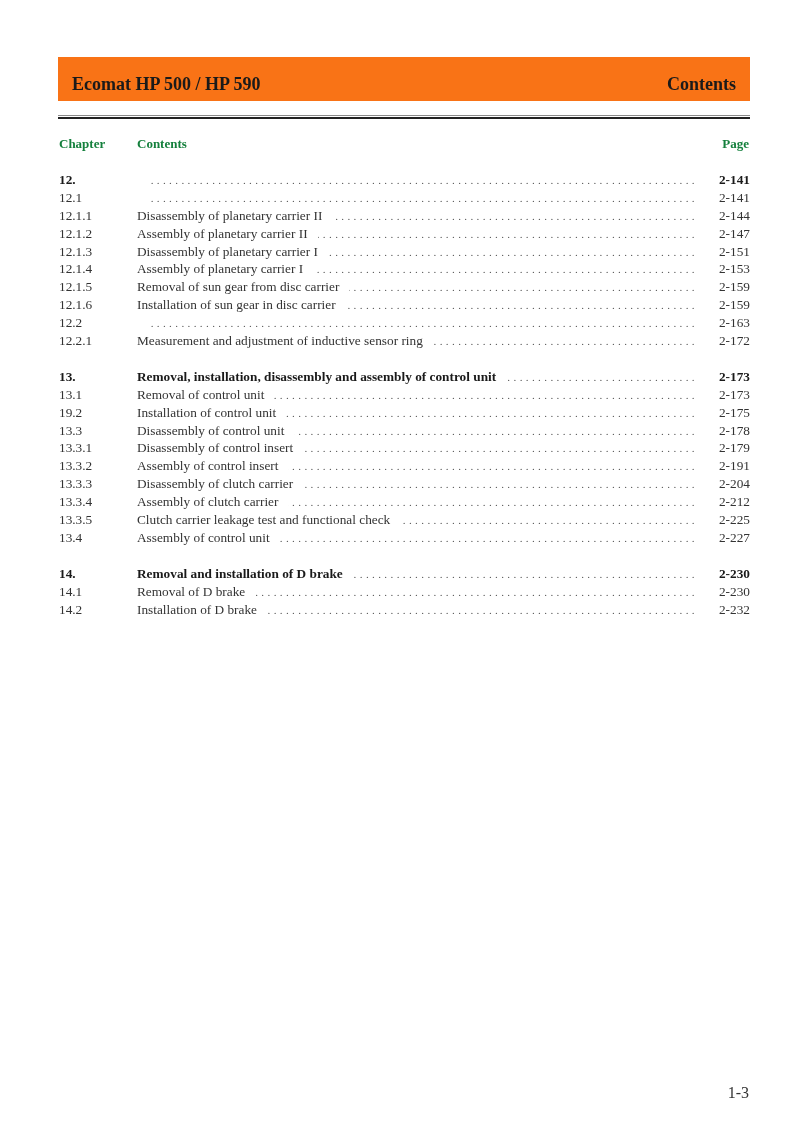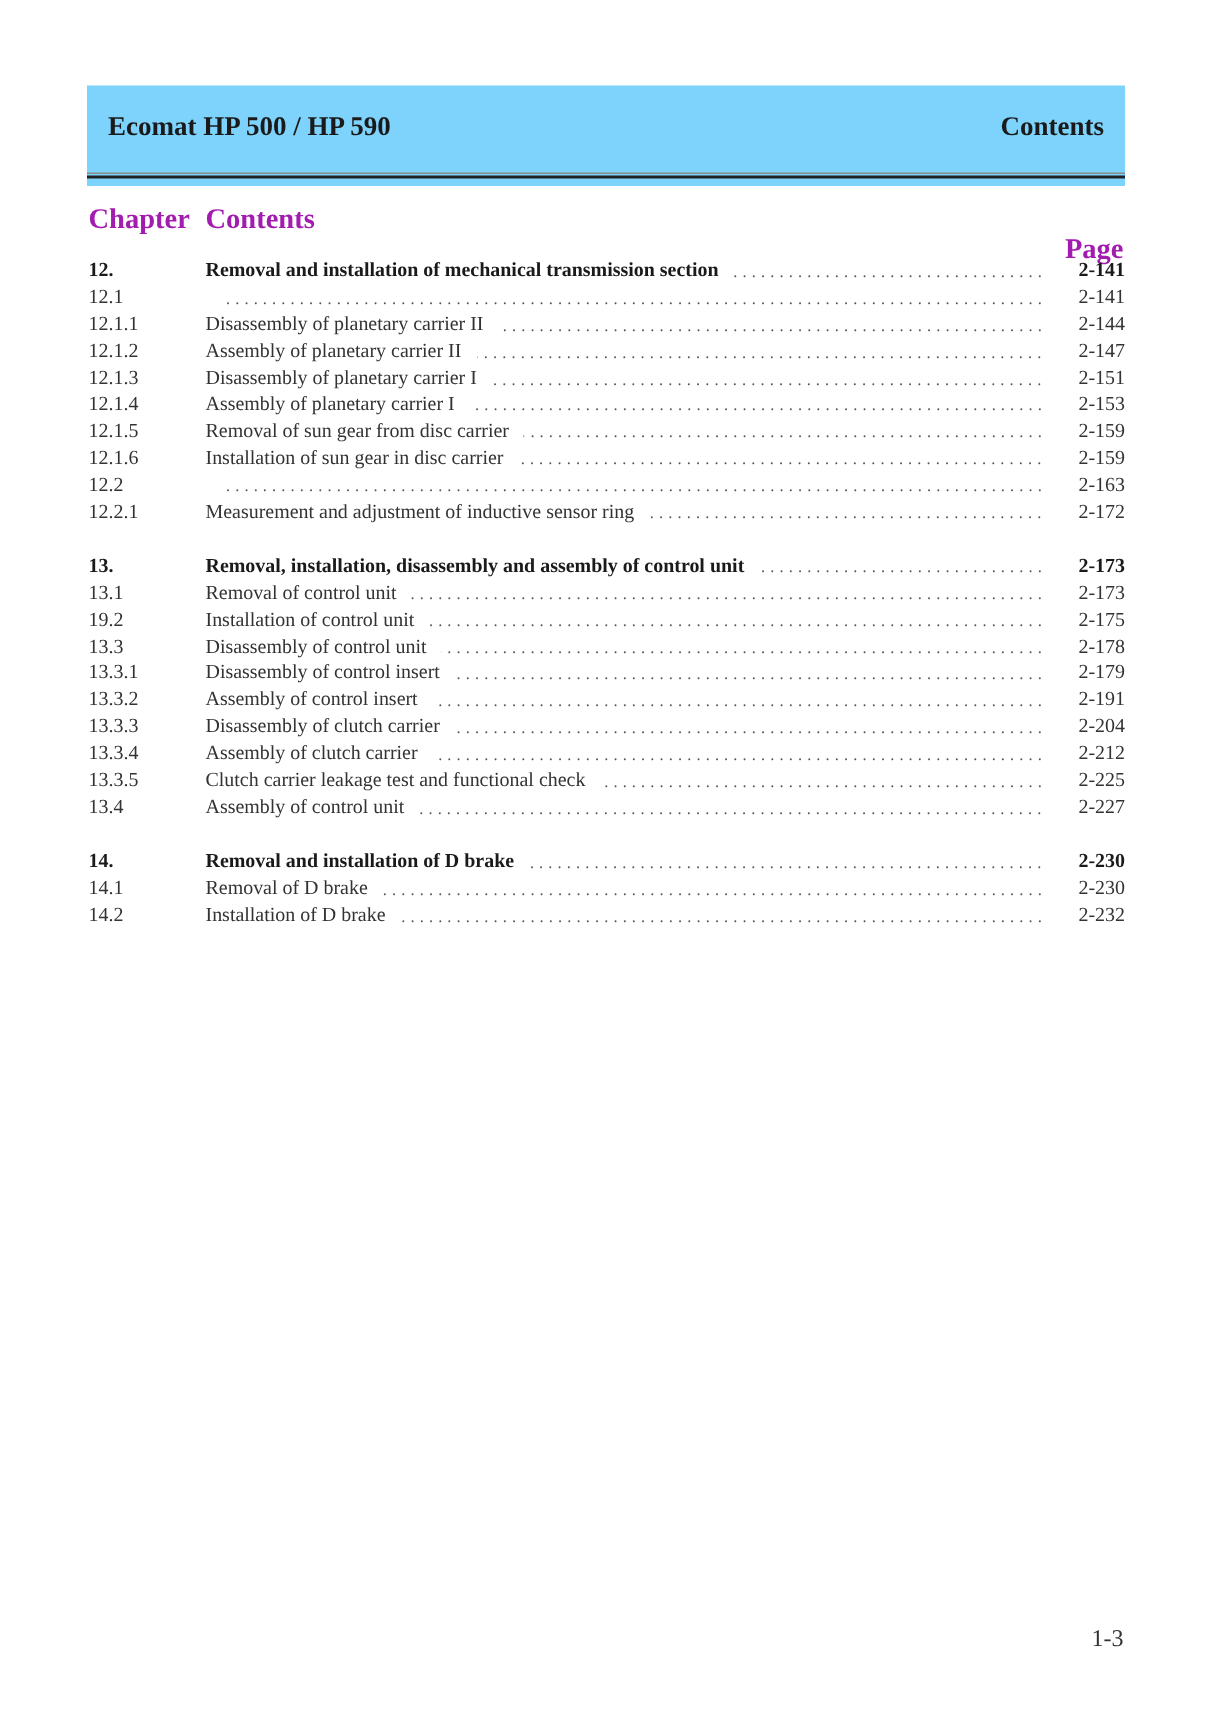--- a/index.html
+++ b/index.html
@@ -1,29 +1,29 @@
 <!DOCTYPE html>
 <html><head>
 <meta charset="utf-8">
 <style>
   html, body { margin: 0; padding: 0; background: #ffffff; }
   body { width: 806px; height: 1140px; position: relative; font-family: "Liberation Serif", "DejaVu Serif", serif; color: #222; }
   .header {
-    position: absolute; left: 58px; top: 57px; width: 692px; height: 67px;
-    background: #7dd3fc; box-sizing: border-box;
+    position: absolute; left: 58px; top: 57px; width: 692px; height: 44px;
+    background: #f97316; box-sizing: border-box;
   }
   .header .title-left { position: absolute; left: 14px; top: 17px; font-size: 18px; font-weight: bold; color: #1a1a1a; }
   .header .title-right { position: absolute; right: 14px; top: 17px; font-size: 18px; font-weight: bold; color: #1a1a1a; }
   .rule-thin { position: absolute; left: 58px; top: 115px; width: 692px; height: 1px; background: #8a8a8a; }
   .rule-thick { position: absolute; left: 58px; top: 117px; width: 692px; height: 2px; background: #222; }
 
-  .colhead { position: absolute; top: 136px; font-size: 19px; font-weight: bold; color: #a21caf; }
+  .colhead { position: absolute; top: 136px; font-size: 13px; font-weight: bold; color: #15803d; }
   .ch-chapter { left: 59px; }
   .ch-contents { left: 137px; }
-  .ch-page { right: 57px; margin-top: 20px; }
+  .ch-page { right: 57px; }
 
   .toc { position: absolute; left: 59px; top: 171px; width: 691px; }
   .group { margin-bottom: 18px; }
   .row { display: flex; align-items: baseline; height: 17.9px; font-size: 13.3px; line-height: 17.9px; color: #333; }
   .row .num { width: 78px; flex: none; }
   .row .txt { flex: none; white-space: nowrap; }
   .row .dots { flex: 1; overflow: hidden; white-space: nowrap; margin: 0 12px 0 10px; color: #555; letter-spacing: 3.4px; font-size: 11px; text-align: right; direction: rtl; }
   .row .pg { width: 40px; flex: none; text-align: right; }
   .row.bold { font-weight: bold; color: #1a1a1a; justify-content: center; }
   .row.bold .dots { font-weight: normal; }
@@ -41,21 +41,20 @@
 <div class="rule-thick"></div>
 
 <span class="colhead ch-chapter">Chapter</span>
 <span class="colhead ch-contents">Contents</span>
 <span class="colhead ch-page">Page</span>
 
 <div class="toc" id="toc">
     <div class="group">
       <div class="row bold">
         <span class="num">12.</span>
-        <span class="txt">Removal and installation of mechanical transmission section</span>
         <span class="dots">........................................................................................................................</span>
         <span class="pg">2-141</span>
       </div>
       <div class="row">
         <span class="num">12.1</span>
         <span class="dots">........................................................................................................................</span>
         <span class="pg">2-141</span>
       </div>
       <div class="row">
         <span class="num">12.1.1</span>

